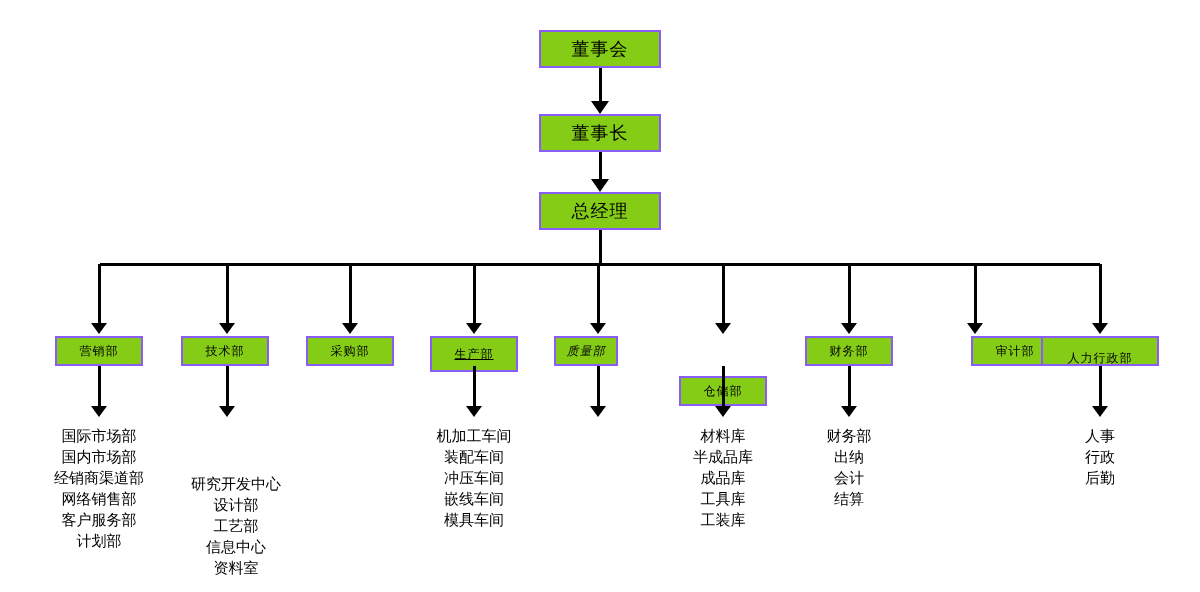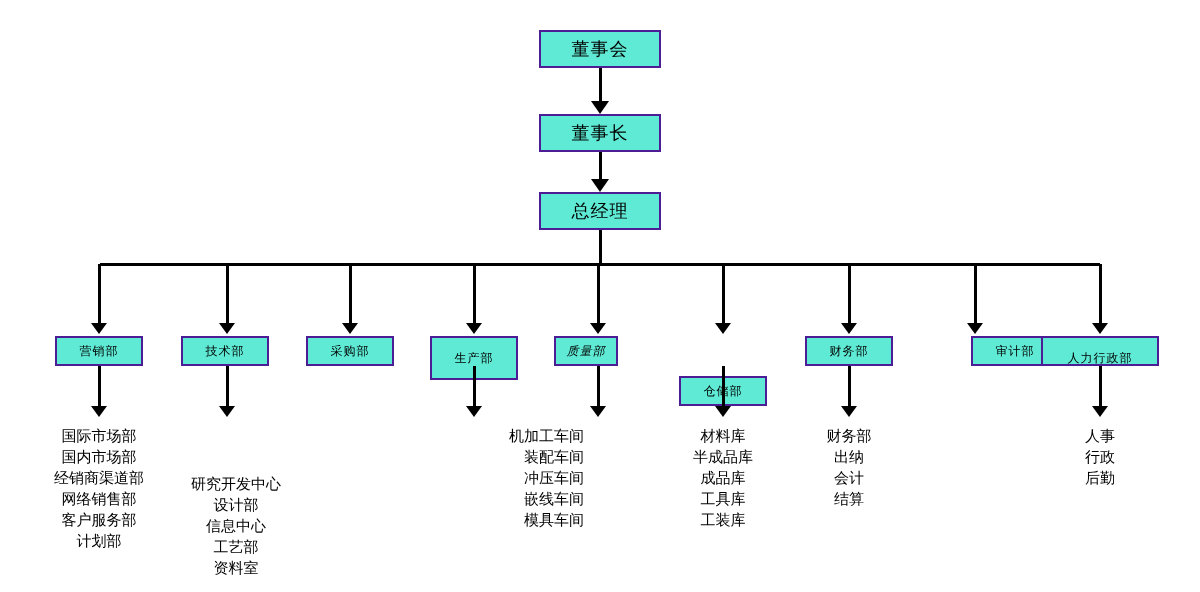--- a/index.html
+++ b/index.html
@@ -17,22 +17,22 @@
   #chart-root {
     position: relative;
     width: 1200px;
     height: 592px;
   }
 
   
   .node-box {
     position: absolute;
     box-sizing: border-box;
-    border: 2px solid #4c1d95;
-    background: #5eead4;
+    border: 2px solid #8b5cf6;
+    background: #84cc16;
     display: flex;
     align-items: center;
     justify-content: center;
     white-space: nowrap;
     font-size: 17px;
     line-height: 1;
     letter-spacing: 1px;
     padding: 0 7px;
   }
   .top-box {
@@ -119,37 +119,37 @@
     <div class="v-line" style="left: 225.5px; top: 264px; height: 60px;"></div>
     <div class="arrow-head" style="left: 219px; top: 323px;"></div>
     <div class="node-box dept-box" style="left: 181px; top: 336px; width: 88px; height: 30px;">
       <span>技术部</span>
     </div>
     <div class="v-line" style="left: 225.5px; top: 366px; height: 40px;"></div>
     <div class="arrow-head" style="left: 219px; top: 406px;"></div>
     <div class="leaf-list" style="left: 126px; top: 426px; width: 220px; margin-top: 48px;">
       <span class="leaf-item">研究开发中心</span>
       <span class="leaf-item">设计部</span>
+      <span class="leaf-item">工艺部</span>
       <span class="leaf-item">信息中心</span>
-      <span class="leaf-item">工艺部</span>
       <span class="leaf-item">资料室</span>
     </div>
     <div class="v-line" style="left: 348.5px; top: 264px; height: 60px;"></div>
     <div class="arrow-head" style="left: 342px; top: 323px;"></div>
     <div class="node-box dept-box" style="left: 306px; top: 336px; width: 88px; height: 30px;">
       <span>采购部</span>
     </div>
     <div class="v-line" style="left: 472.5px; top: 264px; height: 60px;"></div>
     <div class="arrow-head" style="left: 466px; top: 323px;"></div>
-    <div class="node-box dept-box" style="left: 430px; top: 336px; width: 88px; height: 44px;">
+    <div class="node-box dept-box" style="left: 430px; top: 336px; width: 88px; height: 36px; text-decoration: underline;">
       <span>生产部</span>
     </div>
     <div class="v-line" style="left: 472.5px; top: 366px; height: 40px;"></div>
     <div class="arrow-head" style="left: 466px; top: 406px;"></div>
-    <div class="leaf-list" style="left: 364px; top: 426px; width: 220px; text-align: right;">
+    <div class="leaf-list" style="left: 364px; top: 426px; width: 220px;">
       <span class="leaf-item">机加工车间</span>
       <span class="leaf-item">装配车间</span>
       <span class="leaf-item">冲压车间</span>
       <span class="leaf-item">嵌线车间</span>
       <span class="leaf-item">模具车间</span>
     </div>
     <div class="v-line" style="left: 596.5px; top: 264px; height: 60px;"></div>
     <div class="arrow-head" style="left: 590px; top: 323px;"></div>
     <div class="node-box dept-box" style="left: 554px; top: 336px; width: 64px; height: 30px; font-style: italic;">
       <span>质量部</span>

